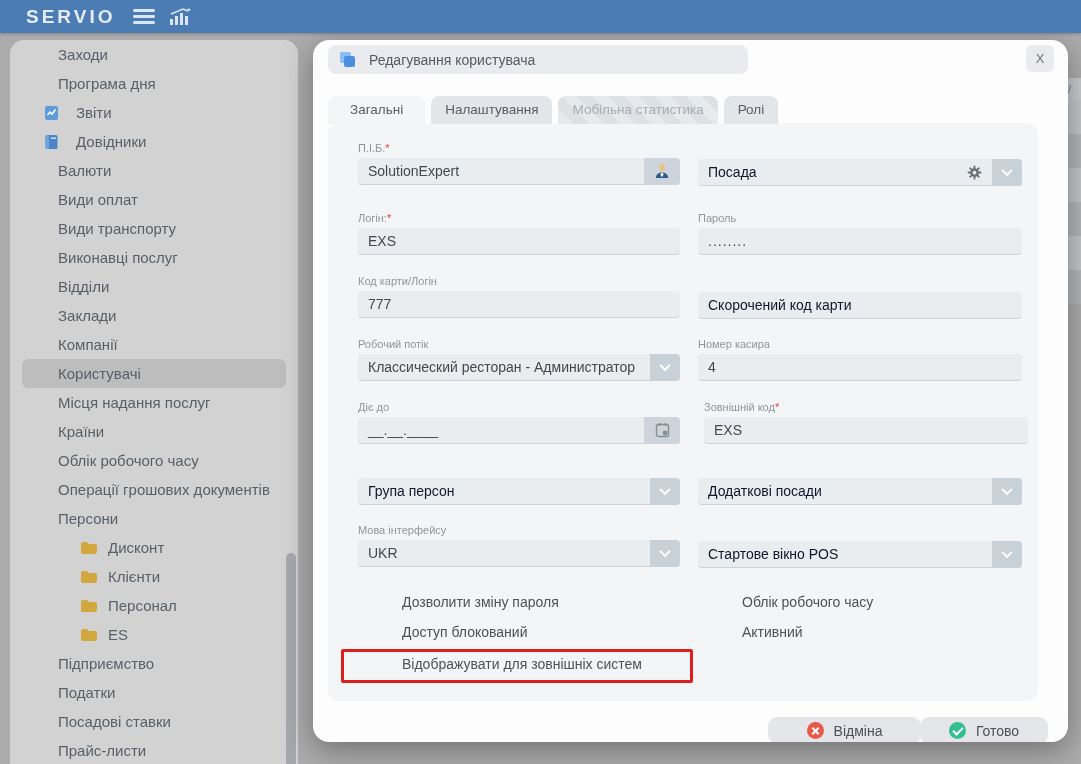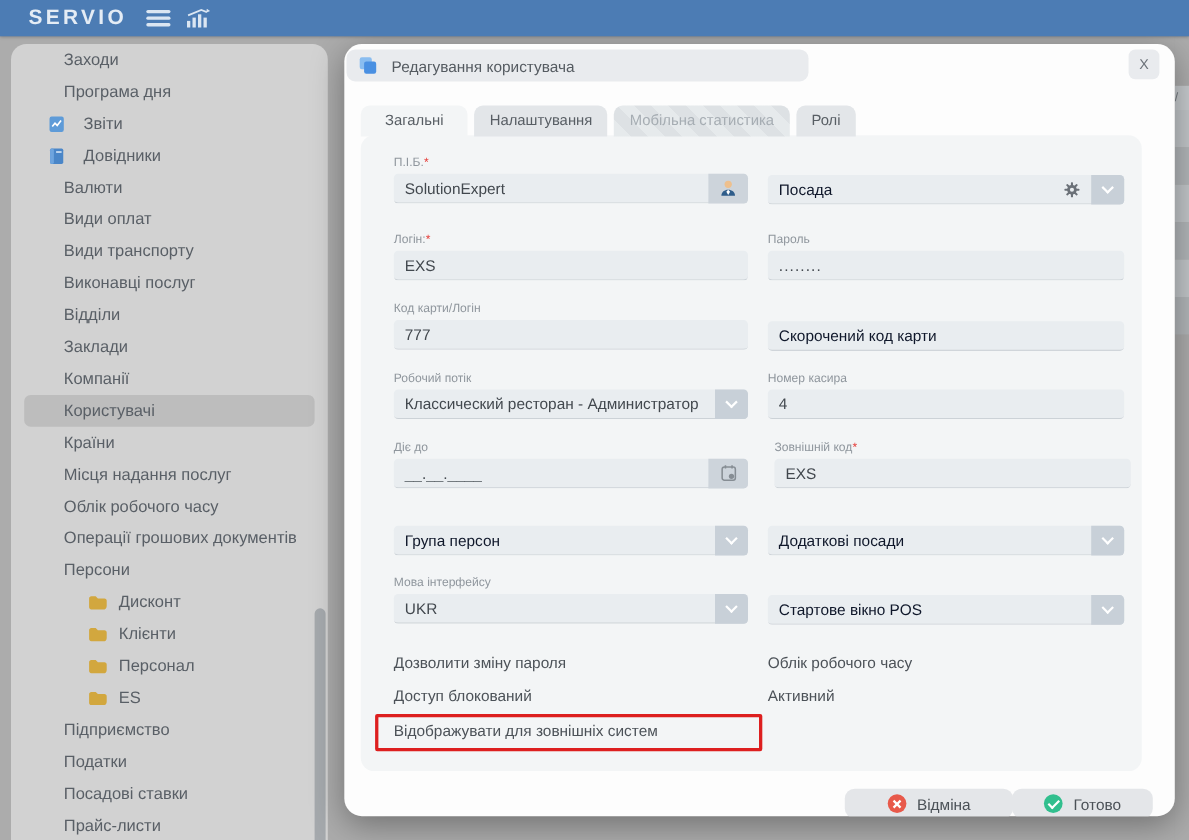--- a/index.html
+++ b/index.html
@@ -30,21 +30,21 @@
   
   .bg-strip { position:absolute; left:1068px; top:33px; width:13px; height:731px; background:#acacac; z-index:5; overflow:hidden; }
   .bg-strip .th { position:absolute; top:45px; left:0; width:13px; height:22px; background:#c7cbce;
                   font-size:11px; color:#70767c; line-height:22px; overflow:hidden; }
   .bg-strip .r1 { position:absolute; left:0; width:13px; height:34px; background:#c2c6c9; }
   .bg-strip .r2 { position:absolute; left:0; width:13px; height:34px; background:#b2b6b9; }
 
   
   .modal { position:absolute; left:313px; top:40px; width:755px; height:702px; background:#fdfdfd;
            border-radius:16px; box-shadow:0 8px 30px rgba(0,0,0,.35); z-index:20; overflow:hidden; }
-  .mtitle { position:absolute; left:2px; top:5px; width:420px; height:29px; background:#e9ebee; border-radius:8px;
+  .mtitle { position:absolute; left:15px; top:5px; width:420px; height:29px; background:#e9ebee; border-radius:8px;
             display:flex; align-items:center; font-size:14px; color:#555b61; }
   .mtitle .tic { position:relative; width:17px; height:16px; margin:0 12px 0 12px; }
   .mtitle .tic .b1 { position:absolute; left:0; top:0; width:11px; height:11px; background:#8abdf0; border-radius:2px; }
   .mtitle .tic .b2 { position:absolute; left:4px; top:4px; width:11px; height:11px; background:#4a90e2; border-radius:2px; }
   .mclose { position:absolute; right:14px; top:5px; width:28px; height:27px; background:#e9ebee; border-radius:6px;
             display:flex; align-items:center; justify-content:center; font-size:13px; color:#6d737a; cursor:pointer; }
 
   .tabs { position:absolute; left:15px; top:56px; display:flex; gap:6px; z-index:2; }
   .tab { height:28px; line-height:28px; padding:0 14px; background:#e3e6e9; border-radius:8px 8px 0 0;
          font-size:13.5px; color:#585e64; cursor:pointer; }
@@ -65,21 +65,21 @@
   .seg { width:36px; height:27px; background:#cdd4db; border-radius:0 4px 4px 0;
          display:flex; align-items:center; justify-content:center; cursor:pointer; }
   .dseg { width:30px; height:27px; background:#c8d0d8; border-radius:0 4px 4px 0;
           display:flex; align-items:center; justify-content:center; cursor:pointer; }
   .chev { width:8px; height:8px; border-right:2px solid #fff; border-bottom:2px solid #fff;
           transform:rotate(45deg) translate(-1px,-1px); }
   .gear { margin-right:10px; display:flex; }
   .pwd { letter-spacing:1px; }
 
   
-  .ckrow { position:absolute; display:flex; align-items:flex-start; z-index:4; }
+  .ckrow { position:absolute; display:flex; align-items:flex-start; z-index:4;margin-left:44px; }
   .cklabel { font-size:14px; color:#4c5258; }
   .ckbox { position:absolute; width:21px; height:21px; border-radius:6px; background:#e6e9ec; cursor:pointer;
            box-shadow:inset 0 0 0 1px #dfe2e5; }
   .ckbox.on { background:#5c9df1; box-shadow:none; }
   .ckbox.on::after { content:""; position:absolute; left:5px; top:6px; width:9px; height:5px;
            border-left:2px solid #fff; border-bottom:2px solid #fff; transform:rotate(-45deg); }
   .redbox { position:absolute; left:28px; top:609px; width:352px; height:34px; border:3px solid #dd1f1f;
             border-radius:2px; z-index:6; pointer-events:none; }
 
   
@@ -171,24 +171,24 @@
     <div class="srow l2">
         <span>Заклади</span>
       </div>
     <div class="srow l2">
         <span>Компанії</span>
       </div>
     <div class="srow l2 selected">
         <span>Користувачі</span>
       </div>
     <div class="srow l2">
+        <span>Місця надання послуг</span>
+      </div>
+    <div class="srow l2">
         <span>Країни</span>
-      </div>
-    <div class="srow l2">
-        <span>Місця надання послуг</span>
       </div>
     <div class="srow l2">
         <span>Облік робочого часу</span>
       </div>
     <div class="srow l2">
         <span>Операції грошових документів</span>
       </div>
     <div class="srow l2">
         <span>Персони</span>
       </div>

